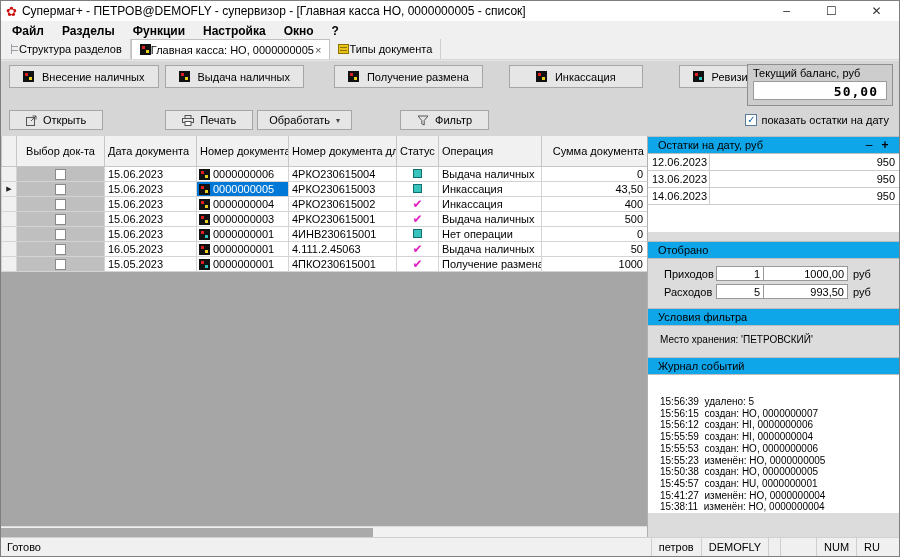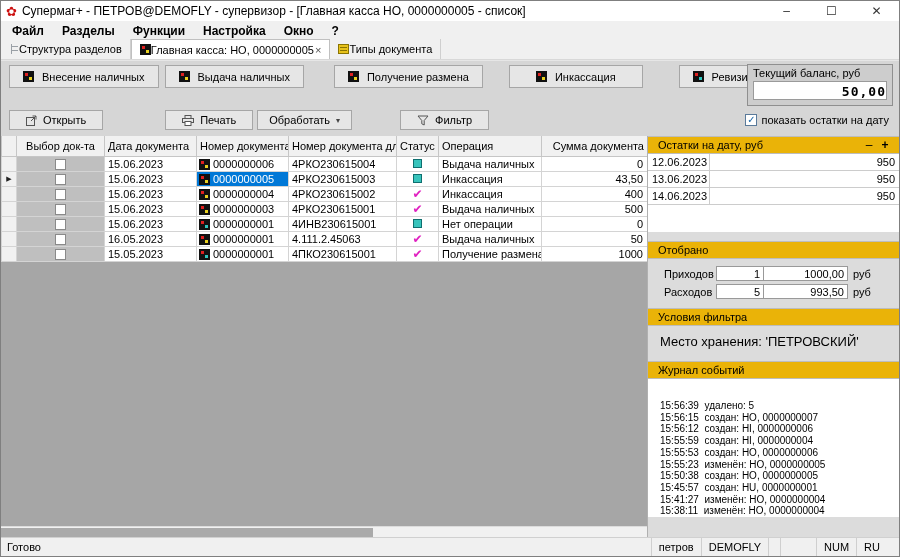--- a/index.html
+++ b/index.html
@@ -34,65 +34,65 @@
   .folder-ico:before { content:""; position:absolute; left:1px; top:2px; width:7px; height:1px; background:#8a7400; box-shadow:0 3px 0 #8a7400; }
 
   
   .toolbar { height:76px; background:#d6d6d6; position:relative; flex:none; border-top:1px solid #e6e6e6; }
   .tb-row1 { position:absolute; left:8px; top:4px; display:flex; align-items:center; }
   .tb-row2 { position:absolute; left:8px; top:49px; display:flex; align-items:center; }
   .btn { height:23px; background:#e6e6e6; border:1px solid #a6a6a6; display:inline-flex; align-items:center; gap:8px; padding:0 13px; font-size:11px; white-space:nowrap; }
   .btn.small { height:20px; padding:0 11px; gap:6px; }
   .balance-box { position:absolute; top:3px; right:6px; width:146px; height:42px; background:#cdcdcd; border:1px solid #8f8f8f; padding:2px 5px; }
   .balance-label { font-size:11px; }
-  .balance-value { margin-top:2px; height:19px; background:#fff; border:1px solid #9a9a9a; text-align:right; font-family:"DejaVu Sans Mono", monospace; font-size:13px; font-weight:bold; letter-spacing:1px; padding:2px 0 0 0; }
+  .balance-value { margin-top:2px; height:19px; background:#fff; border:1px solid #9a9a9a; text-align:right; font-family:"DejaVu Sans Mono", monospace; font-size:13px; font-weight:bold; letter-spacing:1px; padding:2px 8px 0 0; }
   .show-dates { position:absolute; top:53px; right:10px; display:flex; align-items:center; gap:4px; font-size:11px; }
   .checkbox { width:12px; height:12px; background:#fff; border:1px solid #5a7a9a; color:#1a66a8; font-size:10px; line-height:10px; text-align:center; }
 
   
   .main { flex:1; display:flex; overflow:hidden; }
   .grid-wrap { width:646px; flex:none; display:flex; flex-direction:column; background:#a6a6a6; }
   table.grid { border-collapse:collapse; table-layout:fixed; width:646px; background:#fff; flex:none; }
-  .grid th { background:#f1f1f1; border:1px solid #c6c6c6; border-top:none; font-weight:normal; font-size:11px; height:17px; padding:4px 3px; text-align:left; overflow:hidden; white-space:nowrap;margin-left:40px; }
+  .grid th { background:#f1f1f1; border:1px solid #c6c6c6; border-top:none; font-weight:normal; font-size:11px; height:17px; padding:9px 3px; text-align:left; overflow:hidden; white-space:nowrap;margin-left:40px; }
   .grid td { border:1px solid #d4d4d4; font-size:11px; height:15px; padding:0 3px; overflow:hidden; white-space:nowrap; background:#fff; }
   .grid th.c { text-align:center; } .grid th.r { text-align:right; }
   td.selcol { background:#f1f1f1; padding:0; text-align:center; font-size:7px; color:#222; }
   th.selcol { background:#f1f1f1; }
   td.chk { background:#bfbfbf; text-align:center; padding:0; }
   .cell-chk { width:11px; height:11px; background:#fff; border:1px solid #8a8a8a; display:inline-block; vertical-align:middle; }
   td.num { padding-left:2px; }
   .numcell { display:flex; align-items:center; gap:3px; }
   td.num.sel { background:#0078d7; color:#fff; }
   td.sum { text-align:right; padding-right:4px; }
   td.st { text-align:center; padding:0; }
   .st-square { width:9px; height:9px; background:#38c4bc; border:1px solid #0f6f6f; display:inline-block; }
   .st-check { color:#e020c0; font-size:12px; line-height:12px; }
   .grid-empty { flex:1; background:#a6a6a6; }
   .hscroll { height:11px; background:#f1f1f1; flex:none; position:relative; border-top:1px solid #dcdcdc; }
   .hscroll .thumb { position:absolute; left:0; top:1px; height:9px; width:372px; background:#aaaaaa; }
 
   
   .side { flex:1; background:#dcdcdc; border-left:1px solid #b0b0b0; display:flex; flex-direction:column; overflow:hidden; }
-  .sec-head { height:18px; background:#eab308; border-top:1px solid #bdbdbd; border-bottom:1px solid #bdbdbd; display:flex; align-items:center; padding:0 6px 0 10px; font-size:11px; flex:none; }
+  .sec-head { height:18px; background:#0ea5e9; border-top:1px solid #bdbdbd; border-bottom:1px solid #bdbdbd; display:flex; align-items:center; padding:0 6px 0 10px; font-size:11px; flex:none; }
   .mini-btn { width:16px; text-align:center; font-size:12px; }
   .mini-btn.plus { font-weight:bold; }
   .spacer-auto { margin-left:auto; display:flex; }
   .bal-list { background:#fff; height:78px; flex:none; }
   .bal-row { height:17px; display:flex; border-bottom:1px solid #ccc; font-size:11px; }
   .bal-date { width:62px; padding:2px 0 0 4px; border-right:1px solid #ccc; }
   .bal-val { flex:1; text-align:right; padding:2px 4px 0 0; }
   .gap8 { height:9px; flex:none; }
   .sel-body { padding:7px 0 6px 16px; flex:none; }
   .sel-row { display:flex; align-items:center; margin-bottom:3px; }
   .sel-label { width:52px; font-size:11px; }
   .box { background:#fff; border:1px solid #999; height:15px; font-size:11px; text-align:right; padding:1px 3px 0 0; }
   .box.count { width:48px; }
   .box.amount { width:84px; border-left:none; }
   .unit { margin-left:5px; font-size:11px; }
-  .filter-body { padding:8px 0 12px 12px; font-size:13px; flex:none; }
+  .filter-body { padding:8px 0 12px 12px; font-size:10px; flex:none; }
   .journal-body { background:#fff; flex:none; height:138px; padding:21px 0 0 12px; font-size:10px; line-height:11.7px; }
   .jline { white-space:pre; }
 
   
   .statusbar { height:19px; background:#f0f0f0; border-top:1px solid #d0d0d0; display:flex; align-items:center; flex:none; font-size:11px; }
   .sb-left { padding-left:6px; }
   .sb-cells { margin-left:auto; display:flex; height:100%; align-items:center; }
   .sb-cell { border-left:1px solid #cfcfcf; height:100%; display:flex; align-items:center; padding:0 7px; white-space:nowrap; }
   .sb-cell.empty-a { width:12px; padding:0; }
   .sb-cell.empty-b { width:36px; padding:0; }

